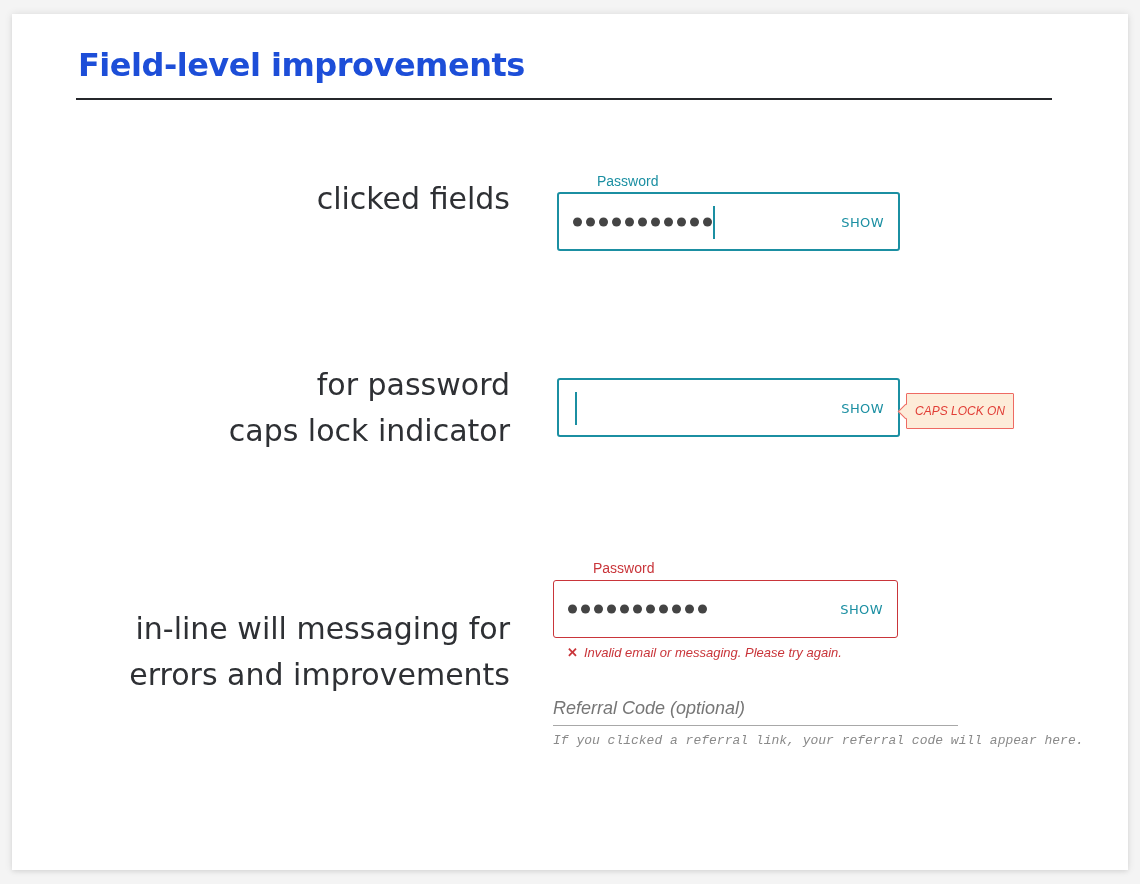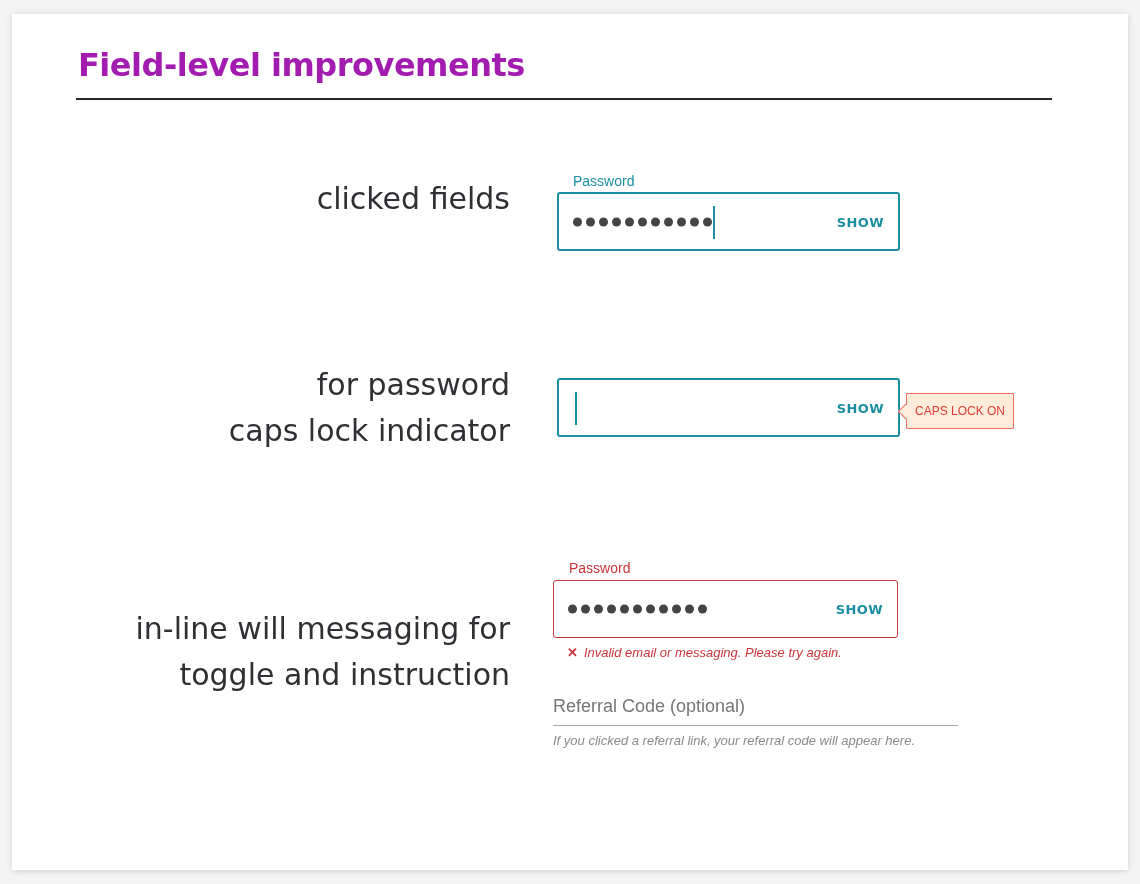--- a/index.html
+++ b/index.html
@@ -15,21 +15,21 @@
       width: 1116px; height: 856px;
       background: #ffffff;
       box-shadow: 0 0 8px rgba(0,0,0,0.10), 0 2px 4px rgba(0,0,0,0.06);
     }
     .title {
       position: absolute;
       left: 78px; top: 46px;
       font-family: "DejaVu Sans", sans-serif;
       font-weight: bold;
       font-size: 32px;
-      color: #a21caf;
+      color: #1d4ed8;
       letter-spacing: -0.5px;
     }
     .title-rule {
       position: absolute;
       left: 76px; top: 98px;
       width: 976px; height: 2px;
       background: #25272b;
     }
     .desc {
       position: absolute;
@@ -39,20 +39,21 @@
       font-size: 30px;
       line-height: 46px;
       color: #2e3034;
     }
     .desc span { display: block; white-space: nowrap; }
 
     .field-label {
       position: absolute;
       font-size: 14px;
       font-family: "Liberation Sans", sans-serif;
+      margin-left: 24px;
     }
     .pw-field {
       position: absolute;
       width: 343px; height: 59px;
       border: 2px solid #1b8fa2;
       border-radius: 3px;
       background: #fff;
     }
     .pw-field.error {
       border: 1.5px solid #c9353a;
@@ -73,38 +74,39 @@
       position: absolute;
       top: 12px;
       width: 2px; height: 33px;
       background: #1b8fa2;
     }
     .show-btn {
       position: absolute;
       right: 14px; top: 50%;
       transform: translateY(-50%);
       font-family: "DejaVu Sans", sans-serif;
-      font-weight: bold;
+      font-weight: normal;
       font-size: 13px;
       color: #1b8fa2;
       letter-spacing: 0.4px;
       cursor: pointer;
     }
     .caps-badge {
       position: absolute;
       left: 906px; top: 393px;
       height: 36px;
       padding: 0 8px;
       display: flex; align-items: center;
       background: #fdecd9;
       border: 1.5px solid #ee6a63;
       color: #e13d36;
       font-size: 12px;
       font-family: "Liberation Sans", sans-serif;
       border-radius: 1px;
+      font-style: italic;
     }
     .caps-badge::before {
       content: "";
       position: absolute;
       left: -7px; top: 12px;
       width: 10px; height: 10px;
       background: #fdecd9;
       border-left: 1.5px solid #ee6a63;
       border-bottom: 1.5px solid #ee6a63;
       transform: rotate(45deg);
@@ -130,28 +132,28 @@
     }
     .referral-input {
       width: 100%;
       height: 30px;
       border: none;
       border-bottom: 1.5px solid #a8a8a8;
       font-size: 18px;
       color: #767676;
       font-family: "Liberation Sans", sans-serif;
       padding-bottom: 4px;
-      display: flex; align-items: flex-start;
+      display: flex; align-items: center; font-style: italic;
     }
     .referral-help {
       margin-top: 7px;
       font-size: 13px;
       font-style: italic;
       color: #8a8a8a;
-      font-family: Liberation Sans, sans-serif;
+      font-family: Liberation Mono, monospace;
       white-space: nowrap;
     }
   </style>
 </head>
 <body>
 
 <div class="card"></div>
 
 <div class="title">Field-level improvements</div>
 <div class="title-rule"></div>
@@ -183,21 +185,21 @@
   <span>caps lock indicator</span>
 </div>
 <div class="pw-field" style="left:557px; top:378px;">
   <div class="caret" style="left:16px;"></div>
   <div class="show-btn">SHOW</div>
 </div>
 <div class="caps-badge">CAPS LOCK ON</div>
 
 <div class="desc" style="top:606px;">
   <span>in-line will messaging for</span>
-  <span>toggle and instruction</span>
+  <span>errors and improvements</span>
 </div>
 <div class="field-label" style="left:569px; top:560px; color:#c9353a;">Password</div>
 <div class="pw-field error" style="left:553px; top:580px;">
   <div class="dots">
     <i class="dot"></i>
       <i class="dot"></i>
       <i class="dot"></i>
       <i class="dot"></i>
       <i class="dot"></i>
       <i class="dot"></i>

